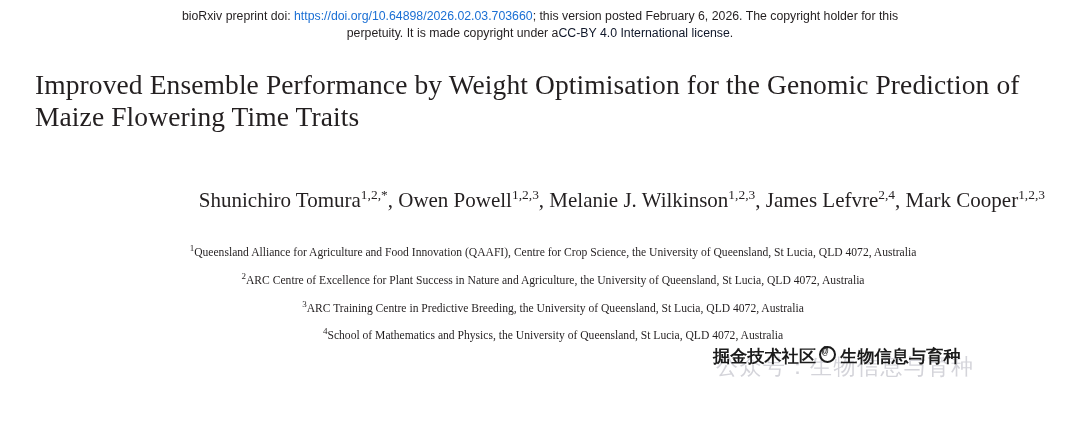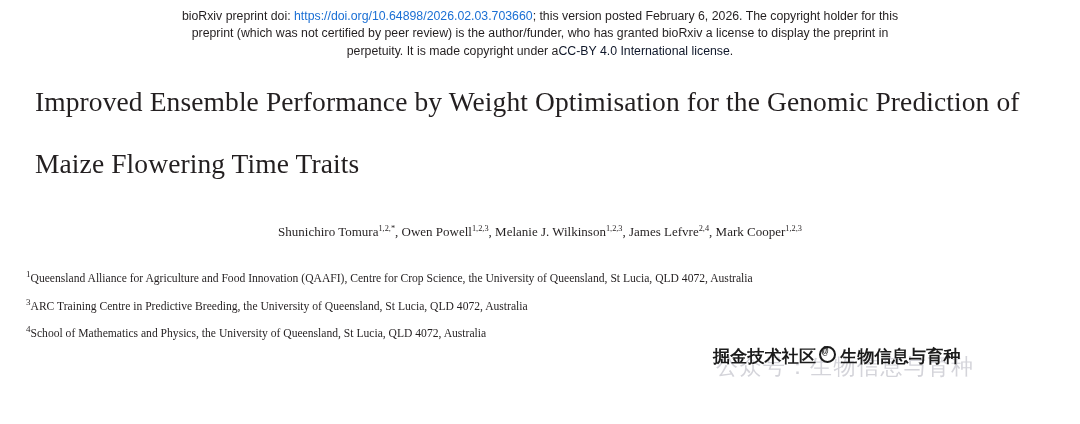--- a/index.html
+++ b/index.html
@@ -40,42 +40,42 @@
     margin: 26px auto 0 auto;
     width: 1010px;
     text-align: left;
     font-size: 27.5px;
     line-height: 1.15;
     font-weight: normal;
     letter-spacing: 0.1px;
   }
   .title .l2 {
     display: block;
-    margin-top: 30px;
   }
 
   
   .authors {
-    margin: 44px auto 0 auto;
+    margin: 56px auto 0 auto;
     width: 1010px;
-    text-align: center;
-    font-size: 13px;
+    text-align: right;
+    font-size: 21px;
     line-height: 1.2;
   }
   .authors sup {
     font-size: 0.64em;
     vertical-align: super;
     line-height: 0;
   }
 
   
   .affiliations {
     margin: 34px 0 0 26px;
     font-size: 11.6px;
     line-height: 1.0;
+    text-align: center;
   }
   .aff {
     margin-bottom: 16px;
     white-space: nowrap;
   }
   .aff sup {
     font-size: 0.78em;
     vertical-align: super;
     line-height: 0;
   }
@@ -122,37 +122,37 @@
     letter-spacing: 1.5px;
   }
 </style>
 </head>
 <body>
 
 <div class="banner">
   <div class="line">
     <span>bioRxiv preprint doi: </span><a class="doi" href="#">https://doi.org/10.64898/2026.02.03.703660</a><span>; this version posted February 6, 2026. The copyright holder for this</span>
   </div>
-  <div class="line">preprint (which was not certified by peer review) is the author/funder, who has granted bioRxiv a license to display the preprint in</div>
   <div class="line">
     <span>perpetuity. It is made copyright under a</span><a class="license" href="#">CC-BY 4.0 International license</a><span>.</span>
   </div>
 </div>
 
 <h1 class="title">
   <span class="l1">Improved Ensemble Performance by Weight Optimisation for the Genomic Prediction of</span>
   <span class="l2">Maize Flowering Time Traits</span>
 </h1>
 
 <div class="authors">
   <span><span>Shunichiro Tomura</span><sup>1,2,*</sup><span>, </span></span><span><span>Owen Powell</span><sup>1,2,3</sup><span>, </span></span><span><span>Melanie J. Wilkinson</span><sup>1,2,3</sup><span>, </span></span><span><span>James Lefvre</span><sup>2,4</sup><span>, </span></span><span><span>Mark Cooper</span><sup>1,2,3</sup></span>
 </div>
 
 <div class="affiliations">
   <div class="aff"><sup>1</sup><span>Queensland Alliance for Agriculture and Food Innovation (QAAFI), Centre for Crop Science, the University of Queensland, St Lucia, QLD 4072, Australia</span></div>
+  <div class="aff"><sup>2</sup><span>ARC Centre of Excellence for Plant Success in Nature and Agriculture, the University of Queensland, St Lucia, QLD 4072, Australia</span></div>
   <div class="aff"><sup>3</sup><span>ARC Training Centre in Predictive Breeding, the University of Queensland, St Lucia, QLD 4072, Australia</span></div>
   <div class="aff"><sup>4</sup><span>School of Mathematics and Physics, the University of Queensland, St Lucia, QLD 4072, Australia</span></div>
 </div>
 
 <div class="wm-faint-top">公众号：生物信息与育种</div>
 <div class="wm-big">
   <span>掘金技术社区</span><span class="dot"></span><span>生物信息与育种</span>
 </div>
 
 </body></html>

